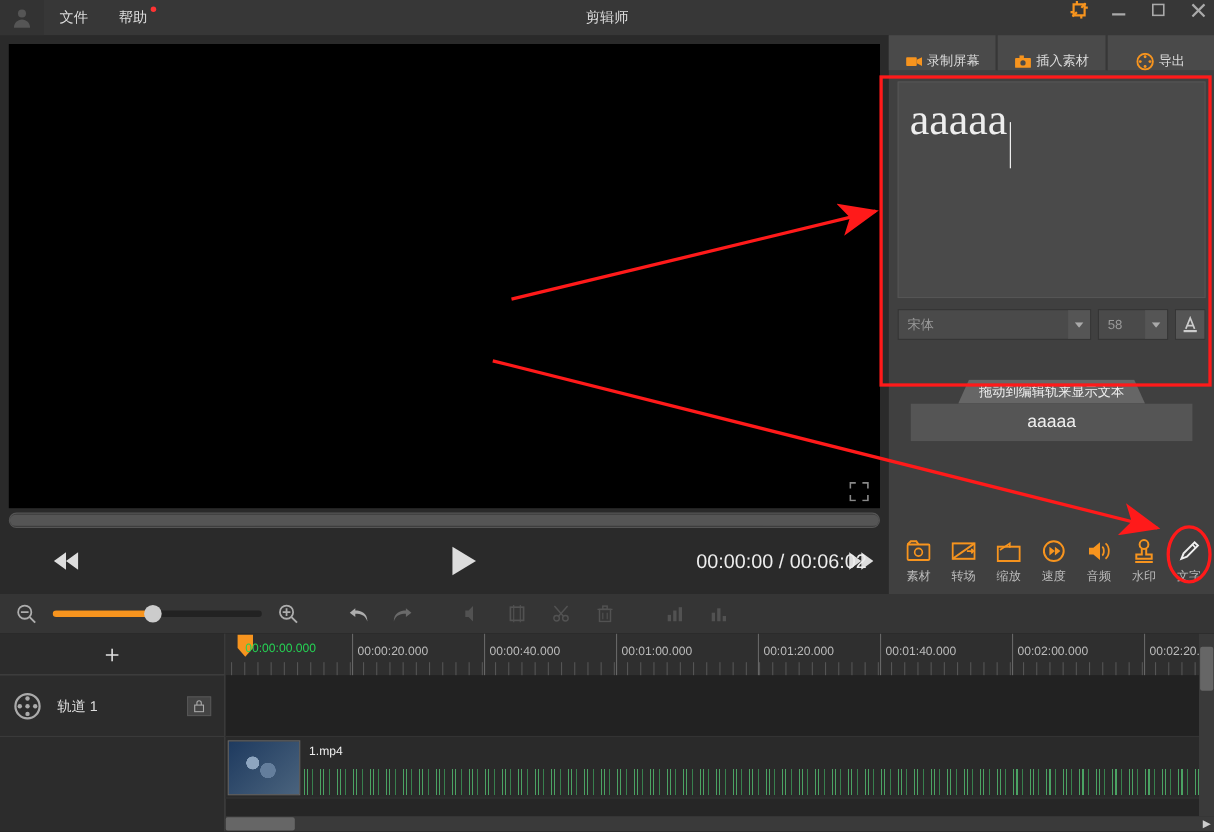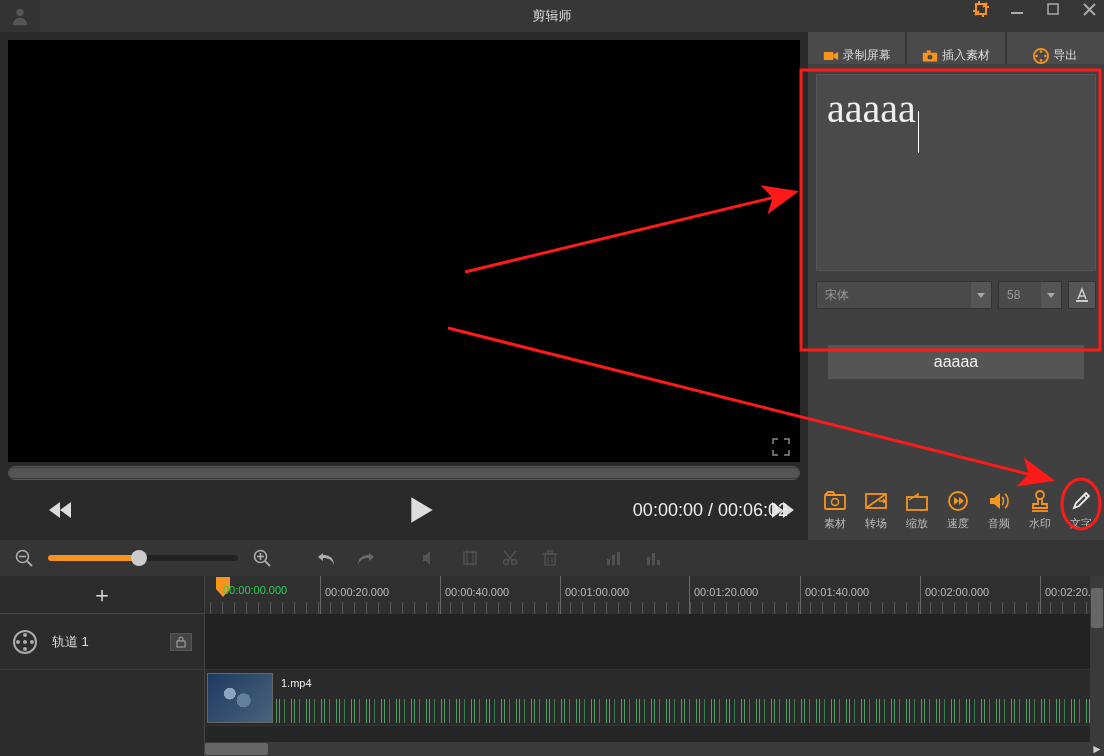--- a/index.html
+++ b/index.html
@@ -113,20 +113,29 @@
 </head>
 <body>
 
 <div class="titlebar">
   <div class="avatar">
     <svg viewBox="0 0 24 24">
         <circle cx="12" cy="8" r="4"></circle>
         <path d="M4 22c0-4.4 3.6-8 8-8s8 3.6 8 8z"></path>
       </svg>
   </div>
+  <div class="menu">
+    <div class="menu-item">
+        <span>文件</span>
+      </div>
+    <div class="menu-item">
+      <span>帮助</span>
+      <span class="dot"></span>
+    </div>
+  </div>
   <div class="app-title">剪辑师</div>
   <div class="winctrls">
     <span class="restore">
         <svg width="16" height="16" viewBox="0 0 16 16">
           <path d="M3 3h10v10H3z M6 0v3 M10 13v3 M0 10h3 M13 6h3" stroke="#f7941e" stroke-width="2" fill="none"></path>
           <path d="M14 2 L10 6 M2 14 L6 10" stroke="#f7941e" stroke-width="2"></path>
         </svg>
       </span>
     <span>
         <svg width="14" height="14">
@@ -232,20 +241,23 @@
       </div>
       <div class="color-btn">
         <svg width="16" height="16" viewBox="0 0 16 16">
             <path d="M4 12L8 2l4 10M5.5 9h5" stroke="#ccc" stroke-width="1.5" fill="none"></path>
             <rect x="2" y="13" width="12" height="2" fill="#ccc"></rect>
           </svg>
       </div>
     </div>
 
     <div class="drag-area">
+      <div class="drag-tab">
+          <span>拖动到编辑轨来显示文本</span>
+        </div>
       <div class="drag-body">
           <span>aaaaa</span>
         </div>
     </div>
 
     <div class="tool-strip">
       <div class="tool">
         <span class="ic">
             <svg width="22" height="20" viewBox="0 0 22 20">
               <rect x="1" y="4" width="20" height="14" rx="1" fill="none" stroke="#f7941e" stroke-width="1.8"></rect>

